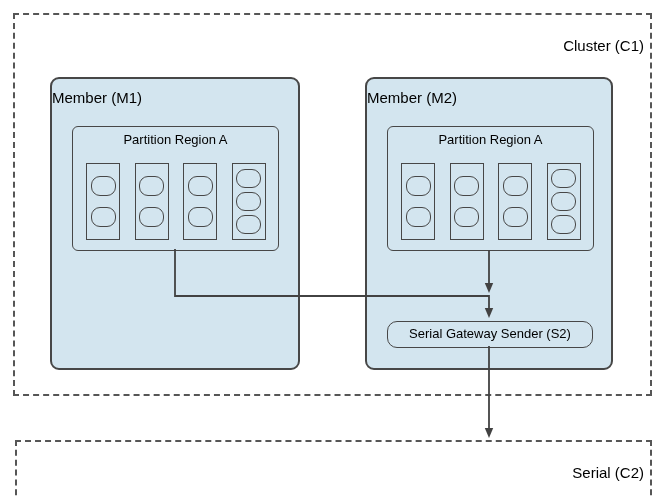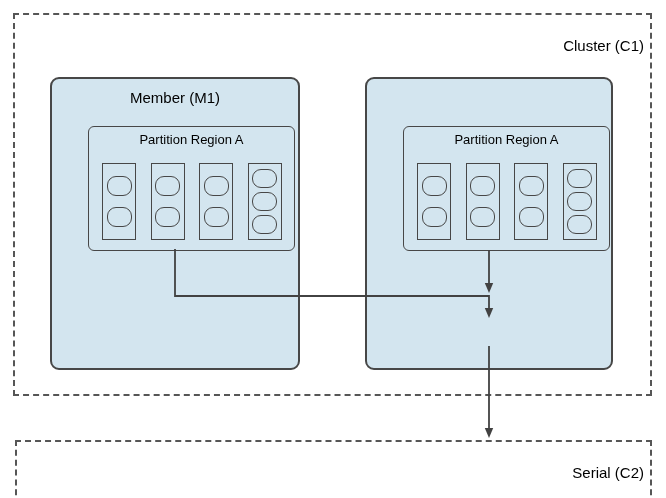--- a/index.html
+++ b/index.html
@@ -39,29 +39,28 @@
     border: 2px solid #474747;
     border-radius: 9px;
   }
   .member-m1 { left: 50px; top: 77px; width: 250px; height: 293px; }
   .member-m2 { left: 365px; top: 77px; width: 248px; height: 293px; }
   .member-label {
     position: absolute;
     top: 10px;
     left: 0;
     width: 100%;
-    text-align: center;
     font-size: 15px;
     line-height: 18px;
   }
 
   
   .partition {
     position: absolute;
-    left: 36px; top: 47px;
+    left: 20px; top: 47px;
     width: 207px; height: 125px;
     border: 1.5px solid #474747;
     border-radius: 6px;
     background: var(--box-fill, #d3e5ef);
   }
   .partition-label {
     position: absolute;
     top: 5px;
     left: 0;
     width: 100%;
@@ -149,20 +148,21 @@
           <div class="bucket-col tight">
             <div class="entry"></div>
             <div class="entry"></div>
             <div class="entry"></div>
           </div>
         </div>
     </div>
   </div>
 
   <div class="member member-m2">
+    <div class="member-label">Member (M2)</div>
     <div class="partition">
       <div class="partition-label">Partition Region A</div>
       <div class="bucket-row">
           <div class="bucket-col">
             <div class="entry"></div>
             <div class="entry"></div>
           </div>
           <div class="bucket-col">
             <div class="entry"></div>
             <div class="entry"></div>
@@ -171,20 +171,21 @@
             <div class="entry"></div>
             <div class="entry"></div>
           </div>
           <div class="bucket-col tight">
             <div class="entry"></div>
             <div class="entry"></div>
             <div class="entry"></div>
           </div>
         </div>
     </div>
+    <div class="sender">Serial Gateway Sender (S2)</div>
   </div>
 
   <div class="cluster cluster-c2">
     <div class="cluster-label">Serial (C2)</div>
   </div>
 
   <svg class="connectors" width="666" height="498" viewBox="0 0 666 498" xmlns="http://www.w3.org/2000/svg">
     <g stroke="#424242" stroke-width="1.8" fill="none">
 
       <path d="M489,250 V283"></path>

